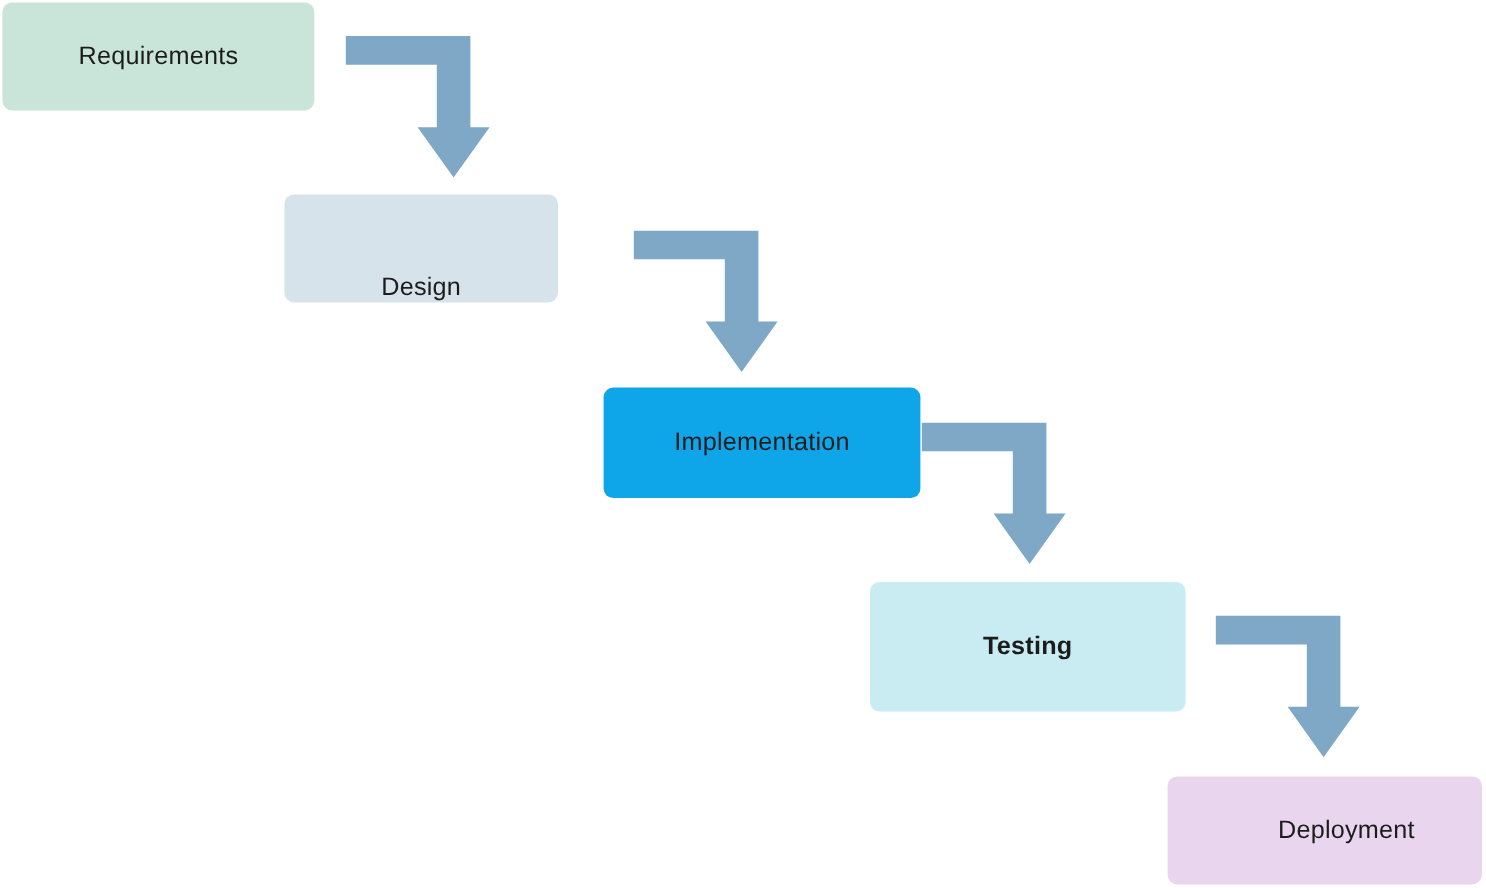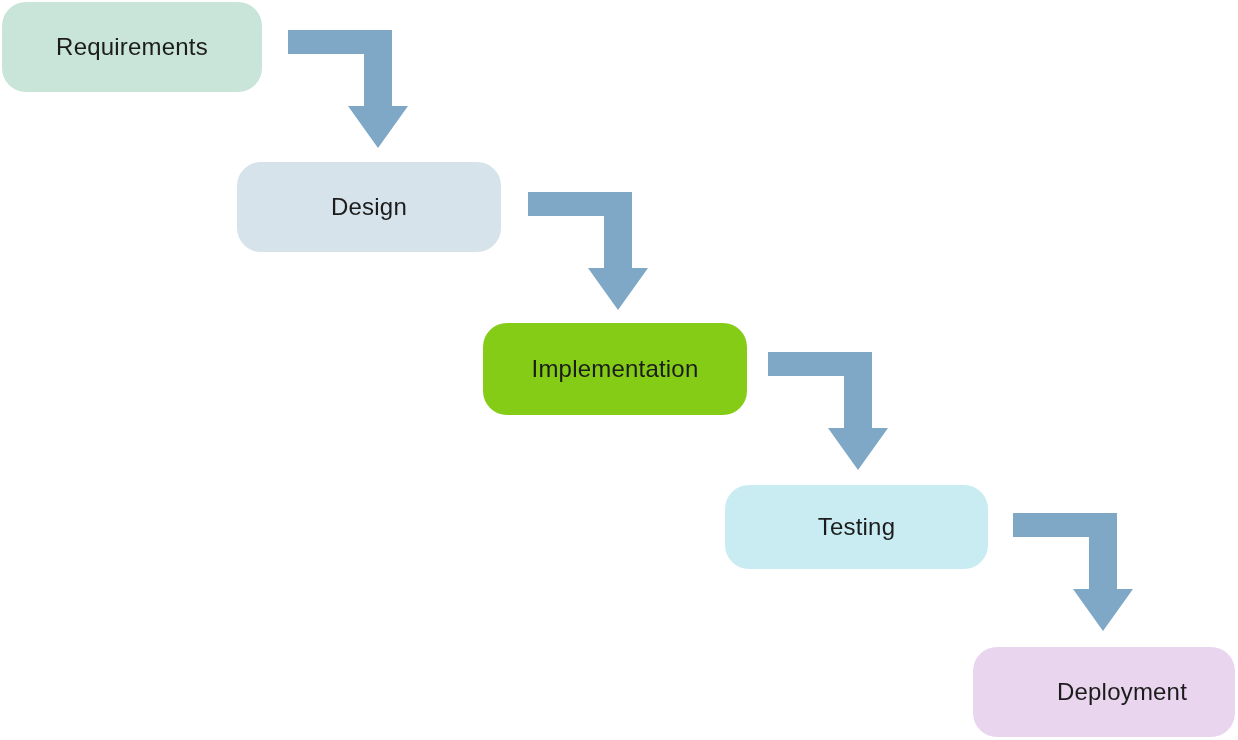--- a/index.html
+++ b/index.html
@@ -11,33 +11,33 @@
     overflow: hidden;
   }
   .canvas {
     position: relative;
     width: 1238px;
     height: 740px;
     background: #ffffff;
   }
   .step-box {
     position: absolute;
-    border-radius: 24px;
+    border-radius: 8px;
     display: flex;
     align-items: center;
     justify-content: center;
-    font-size: 24px;
+    font-size: 21px;
     font-weight: 400;
     color: #1c1c1c;
     letter-spacing: 0.2px;
   }
   .step-requirements   { left: 2px;   top: 2px;   width: 260px; height: 90px; }
-  .step-design         { left: 237px; top: 162px; width: 264px; height: 90px; }
+  .step-design         { left: 237px; top: 162px; width: 228px; height: 90px; align-items: flex-end; }
   .step-implementation { left: 483px; top: 323px; width: 264px; height: 92px; }
-  .step-testing        { left: 725px; top: 485px; width: 263px; height: 84px; }
+  .step-testing        { left: 725px; top: 485px; width: 263px; height: 108px; font-weight: bold; }
   .step-deployment     { left: 973px; top: 647px; width: 262px; height: 90px; }
   .flow-arrow {
     position: absolute;
     width: 124px;
     height: 124px;
   }
   .arrow-1 { left: 288px;  top: 30px;  }
   .arrow-2 { left: 528px;  top: 192px; }
   .arrow-3 { left: 768px;  top: 352px; }
   .arrow-4 { left: 1013px; top: 513px; }
@@ -56,21 +56,21 @@
   </svg>
 
   <div class="step-box step-design" style="background-color: rgb(214, 227, 234);">
     <span>Design</span>
   </div>
 
   <svg class="flow-arrow arrow-2" viewBox="0 0 124 124">
     <polygon points="0,0 104,0 104,76 120,76 90,118 60,76 76,76 76,24 0,24" fill="#7ea8c6"></polygon>
   </svg>
 
-  <div class="step-box step-implementation" style="background-color: #84cc16;">
+  <div class="step-box step-implementation" style="background-color: #0ea5e9; margin-left: 20px;">
     <span>Implementation</span>
   </div>
 
   <svg class="flow-arrow arrow-3" viewBox="0 0 124 124">
     <polygon points="0,0 104,0 104,76 120,76 90,118 60,76 76,76 76,24 0,24" fill="#7ea8c6"></polygon>
   </svg>
 
   <div class="step-box step-testing" style="background-color: rgb(200, 236, 242);">
     <span>Testing</span>
   </div>

